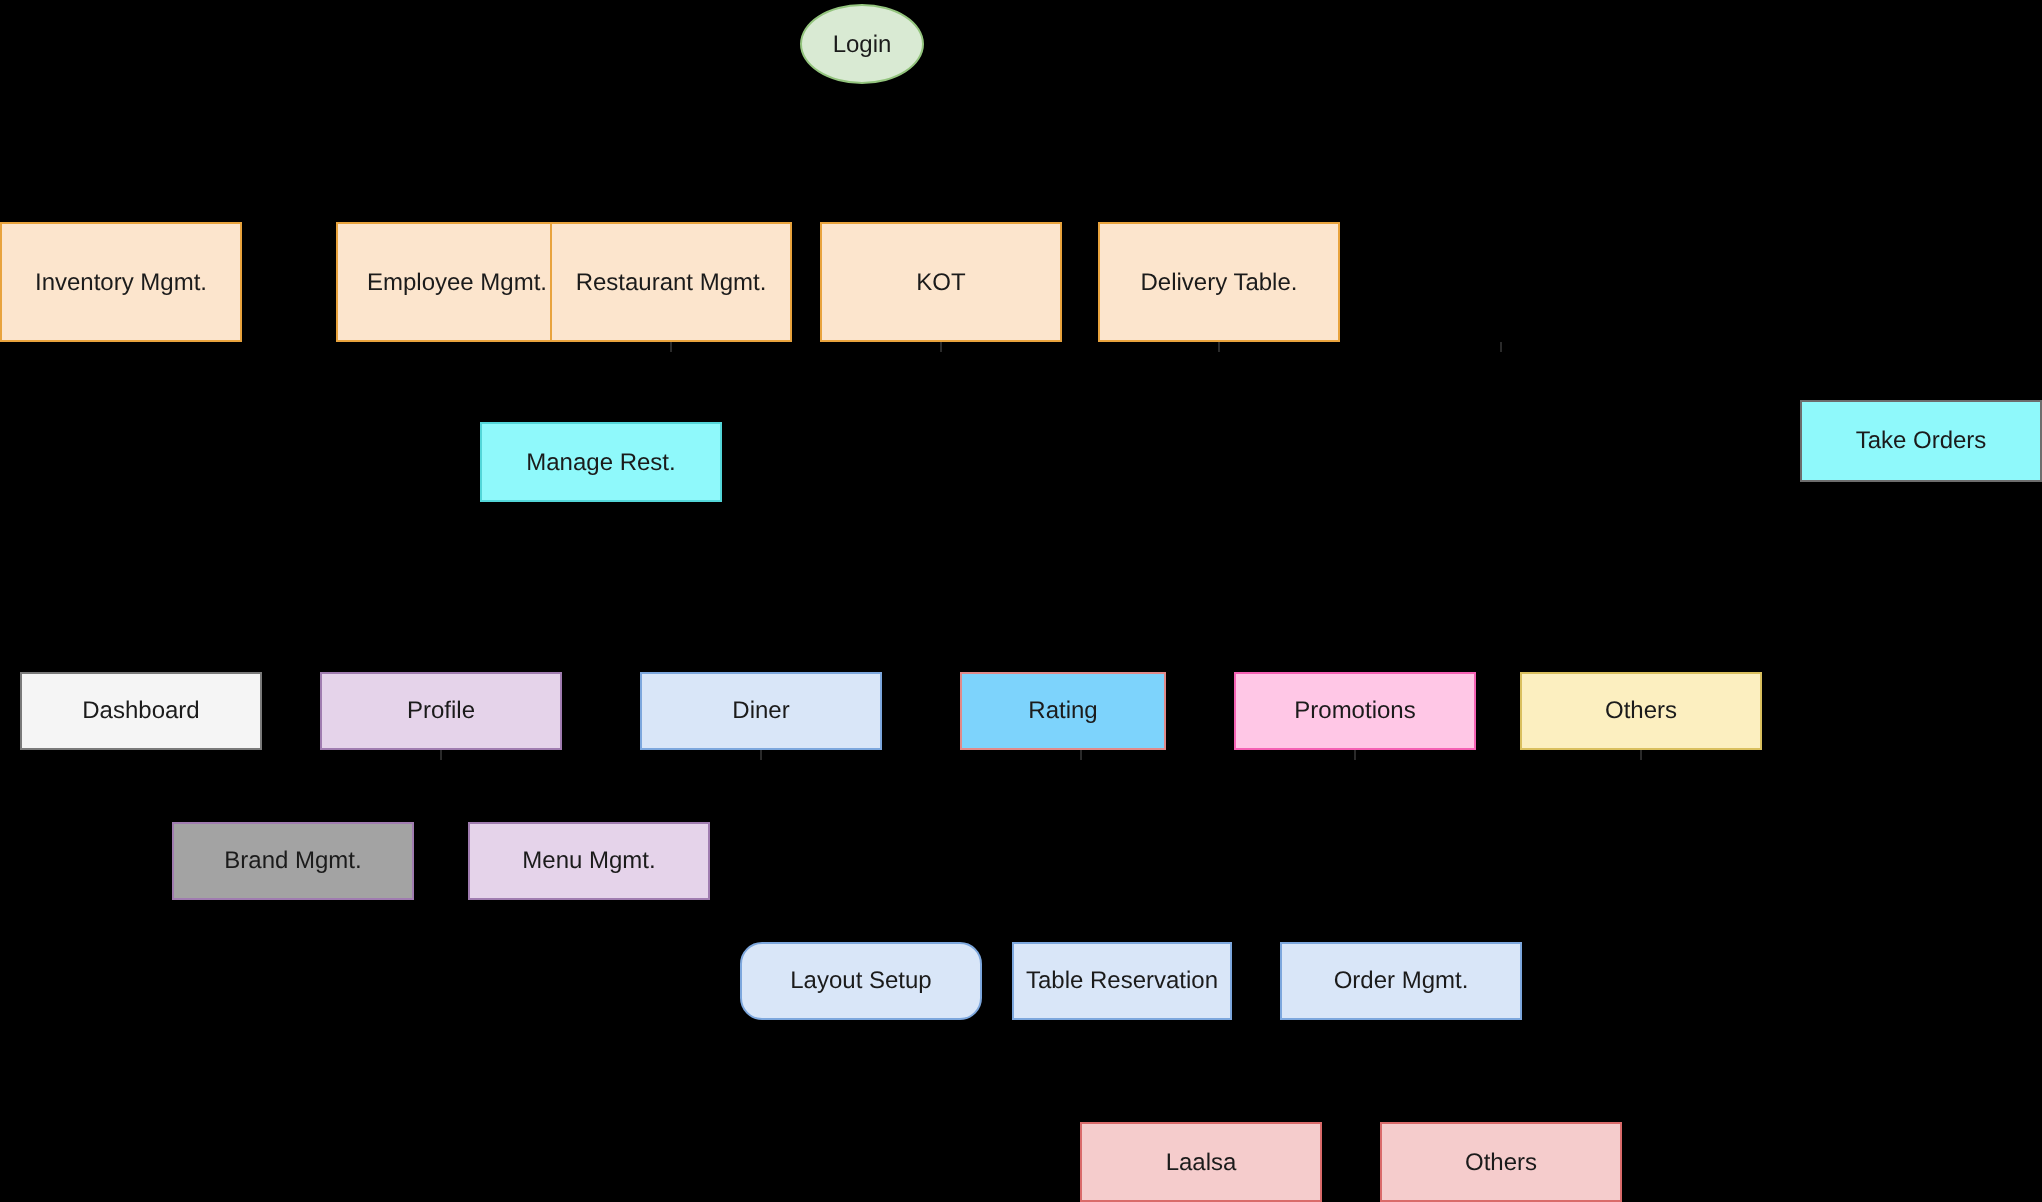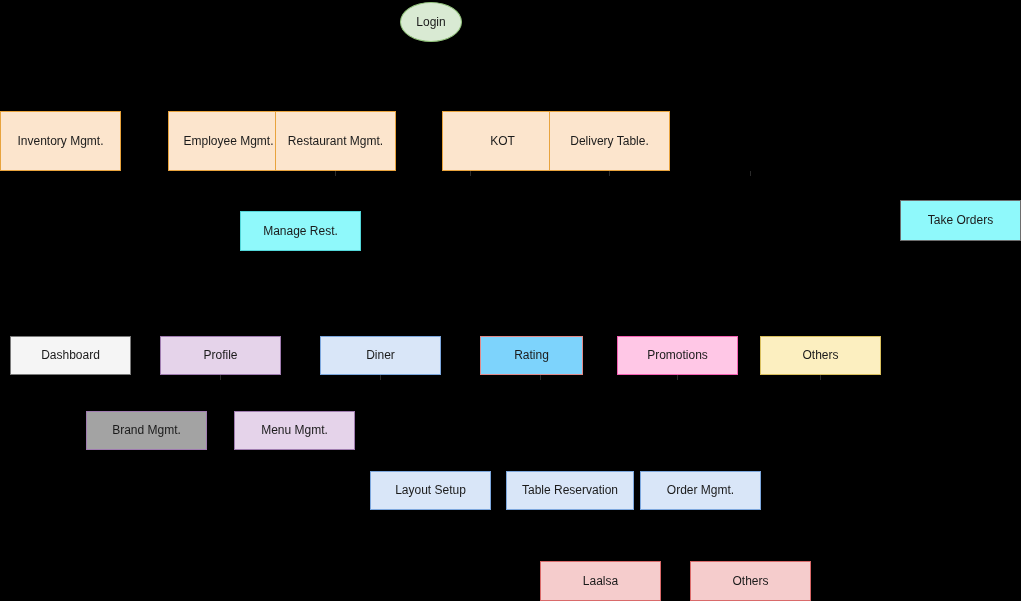--- a/index.html
+++ b/index.html
@@ -58,21 +58,21 @@
     </div>
     <div class="node" style="left: 0px; top: 111px; width: 121px; height: 60px; background: rgb(252, 229, 205); border-color: rgb(232, 163, 61); color: rgb(27, 27, 27);">
       <span>Inventory Mgmt.</span>
     </div>
     <div class="node" style="left: 130px; top: 111px; width: 121px; height: 60px; background: rgb(252, 229, 205); border-color: rgb(232, 163, 61); color: rgb(27, 27, 27); margin-left: 38px;">
       <span>Employee Mgmt.</span>
     </div>
     <div class="node" style="left: 275px; top: 111px; width: 121px; height: 60px; background: rgb(252, 229, 205); border-color: rgb(232, 163, 61); color: rgb(27, 27, 27);">
       <span>Restaurant Mgmt.</span>
     </div>
-    <div class="node" style="left: 410px; top: 111px; width: 121px; height: 60px; background: rgb(252, 229, 205); border-color: rgb(232, 163, 61); color: rgb(27, 27, 27); margin-left: 32px;">
+    <div class="node" style="left: 410px; top: 111px; width: 121px; height: 60px; background: rgb(252, 229, 205); border-color: rgb(232, 163, 61); color: rgb(27, 27, 27);">
       <span>KOT</span>
     </div>
     <div class="node" style="left: 549px; top: 111px; width: 121px; height: 60px; background: rgb(252, 229, 205); border-color: rgb(232, 163, 61); color: rgb(27, 27, 27);">
       <span>Delivery Table.</span>
     </div>
     <div class="node" style="left: 240px; top: 211px; width: 121px; height: 40px; background: rgb(143, 249, 251); border-color: rgb(83, 214, 217); color: rgb(27, 27, 27);">
       <span>Manage Rest.</span>
     </div>
     <div class="node" style="left: 900px; top: 200px; width: 121px; height: 41px; background: rgb(143, 249, 251); border-color: rgb(109, 109, 109); color: rgb(27, 27, 27);">
       <span>Take Orders</span>
@@ -94,24 +94,24 @@
     </div>
     <div class="node" style="left: 760px; top: 336px; width: 121px; height: 39px; background: rgb(252, 239, 192); border-color: rgb(217, 191, 94); color: rgb(27, 27, 27);">
       <span>Others</span>
     </div>
     <div class="node" style="left: 86px; top: 411px; width: 121px; height: 39px; background: #a3a3a3; border-color: rgb(160, 124, 176); color: rgb(27, 27, 27);">
       <span>Brand Mgmt.</span>
     </div>
     <div class="node" style="left: 234px; top: 411px; width: 121px; height: 39px; background: rgb(229, 211, 234); border-color: rgb(160, 124, 176); color: rgb(27, 27, 27);">
       <span>Menu Mgmt.</span>
     </div>
-    <div class="node" style="left: 370px; top: 471px; width: 121px; height: 39px; background: rgb(217, 230, 248); border-color: rgb(125, 167, 221); color: rgb(27, 27, 27);">
+    <div class="node" style="left: 370px; top: 471px; width: 121px; height: 39px; background: rgb(217, 230, 248); border-color: rgb(125, 167, 221); color: rgb(27, 27, 27); border-radius: 11px;">
       <span>Layout Setup</span>
     </div>
-    <div class="node" style="left: 506px; top: 471px; width: 128px; height: 39px; background: rgb(217, 230, 248); border-color: rgb(125, 167, 221); color: rgb(27, 27, 27);">
+    <div class="node" style="left: 506px; top: 471px; width: 110px; height: 39px; background: rgb(217, 230, 248); border-color: rgb(125, 167, 221); color: rgb(27, 27, 27);">
       <span>Table Reservation</span>
     </div>
     <div class="node" style="left: 640px; top: 471px; width: 121px; height: 39px; background: rgb(217, 230, 248); border-color: rgb(125, 167, 221); color: rgb(27, 27, 27);">
       <span>Order Mgmt.</span>
     </div>
     <div class="node" style="left: 540px; top: 561px; width: 121px; height: 40px; background: rgb(245, 204, 204); border-color: rgb(217, 106, 106); color: rgb(27, 27, 27);">
       <span>Laalsa</span>
     </div>
     <div class="node" style="left: 690px; top: 561px; width: 121px; height: 40px; background: rgb(245, 204, 204); border-color: rgb(217, 106, 106); color: rgb(27, 27, 27);">
       <span>Others</span>

